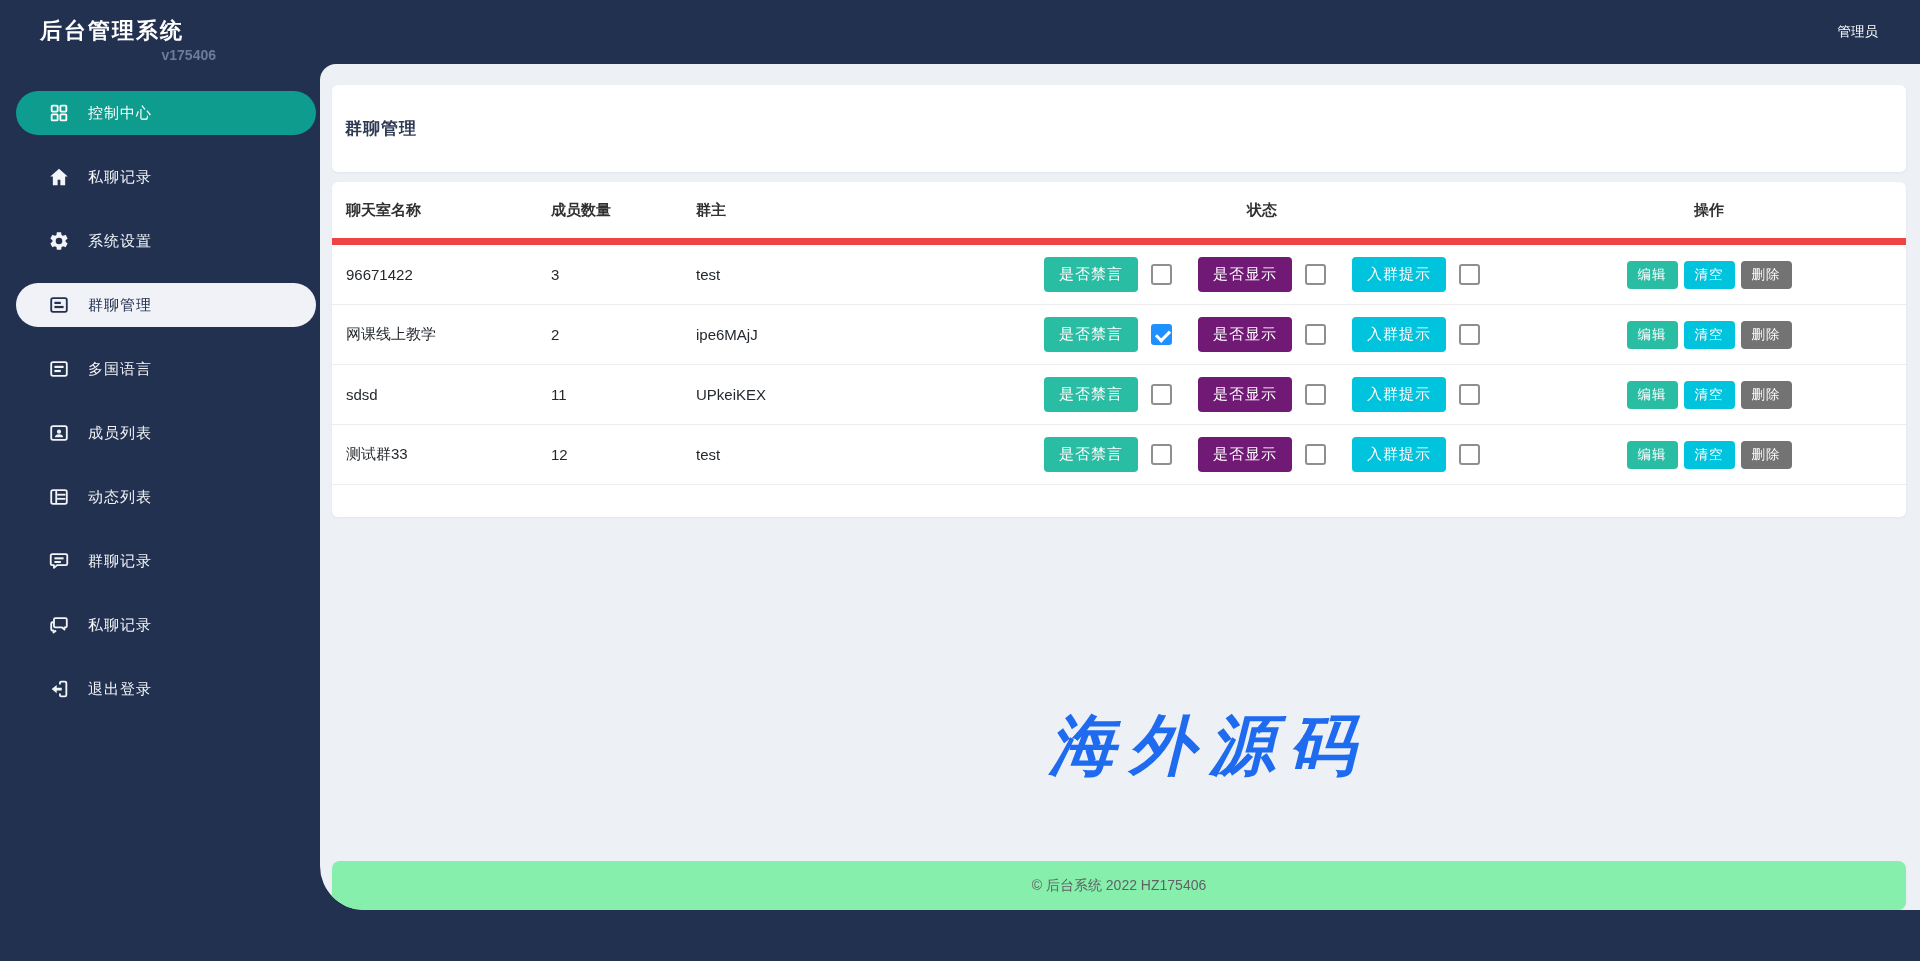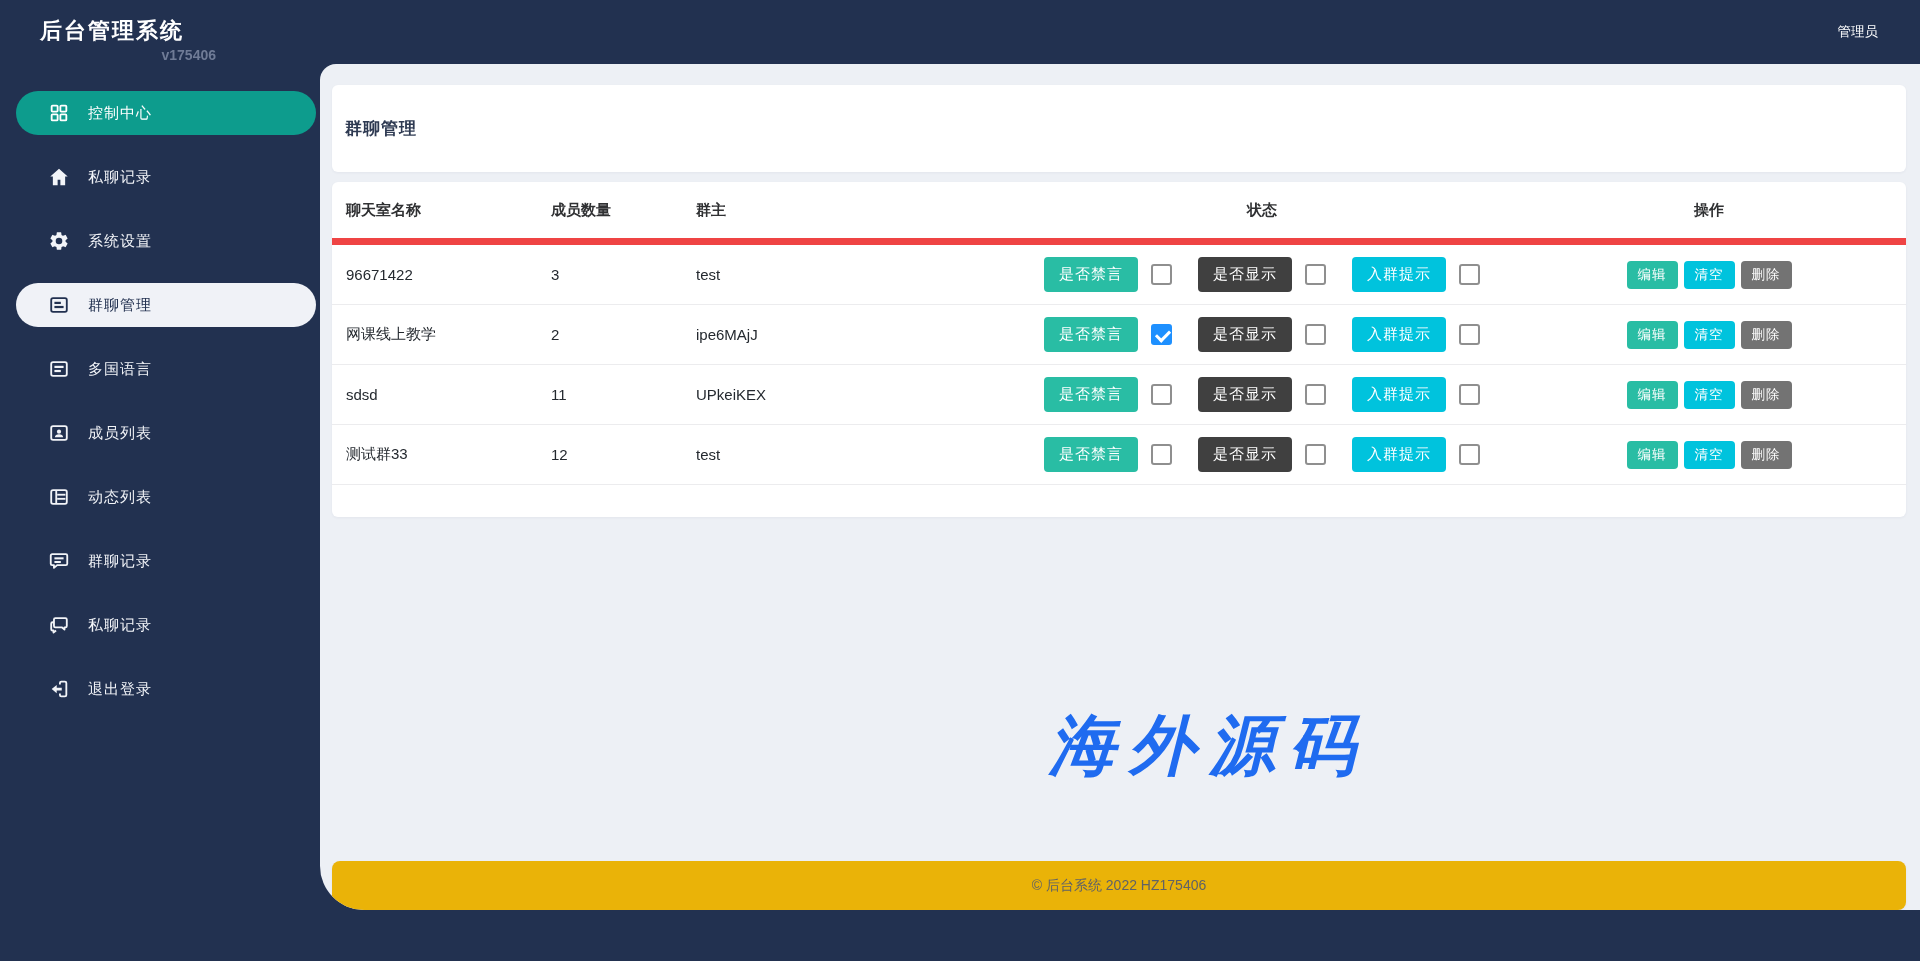--- a/index.html
+++ b/index.html
@@ -52,40 +52,40 @@
   td { font-size:15px; color:#24292f; padding:12px 14px; height:59px;
        border-bottom:1px solid #ececee; }
 
   .status-wrap { display:flex; align-items:center; justify-content:center; }
   .status-group { display:flex; align-items:center; gap:13px; margin:0 13px; }
   .btn { border:none; color:#fff; border-radius:4px; cursor:pointer;
          font-family:inherit; display:inline-flex; align-items:center; justify-content:center; }
   .status-btn { min-width:94px; height:35px; font-size:15px; padding:0 14px; letter-spacing:1px; }
   .action-btn { height:28px; font-size:13.5px; padding:0 11px; letter-spacing:1px; }
   .btn-teal { background:#29bda4; }
-  .btn-blue { background:#404040; }
+  .btn-blue { background:#701a75; }
   .btn-cyan { background:#00c3dd; }
   .btn-red  { background:#737373; }
   .actions-wrap { display:flex; align-items:center; justify-content:center; gap:6px; }
 
   .cb { width:21px; height:21px; border:2px solid #8f8f8f; border-radius:3px;
         background:#fff; display:inline-block; position:relative; cursor:pointer; flex:none; }
   .cb.checked { background:#1e90ff; border-color:#1e90ff; }
   .cb.checked::after {
     content:""; position:absolute; left:3px; top:4px; width:11px; height:6px;
     border-left:3px solid #fff; border-bottom:3px solid #fff; transform:rotate(-45deg);
   }
 
   .watermark {
     margin-top:auto; margin-bottom:70px; align-self:center; transform:translateX(90px);
     font-family:"DejaVu Serif","Liberation Serif",serif; font-style:italic; font-weight:bold;
     font-size:66px; letter-spacing:14px; color:#1f6bf0;
   }
   .footer-card {
-    height:49px; border-radius:8px; background:#eab308; flex:none;
+    height:49px; border-radius:8px; background:#86efac; flex:none;
     display:flex; align-items:center; justify-content:center;
   }
   .footer-text { font-size:14px; color:#606266; }
 </style>
 </head>
 <body>
 
 <div class="sidebar">
   <div class="logo-block">
     <div class="logo-title">后台管理系统</div>

